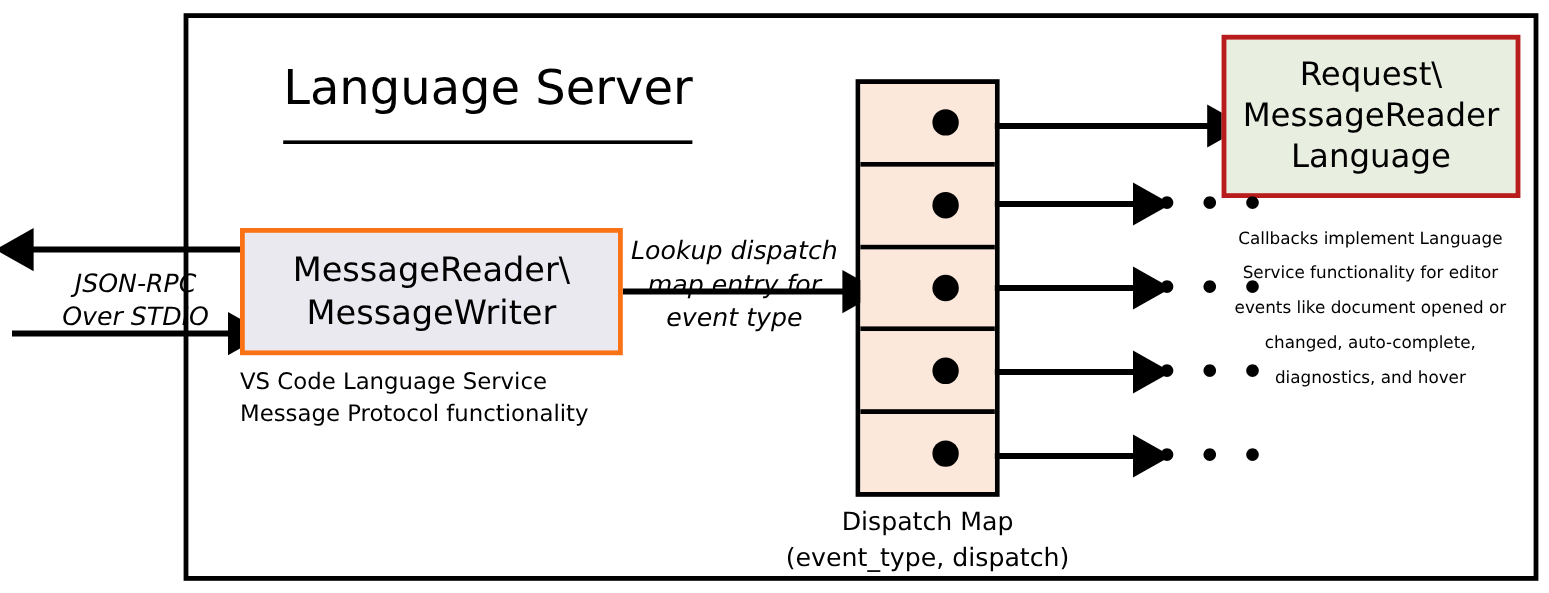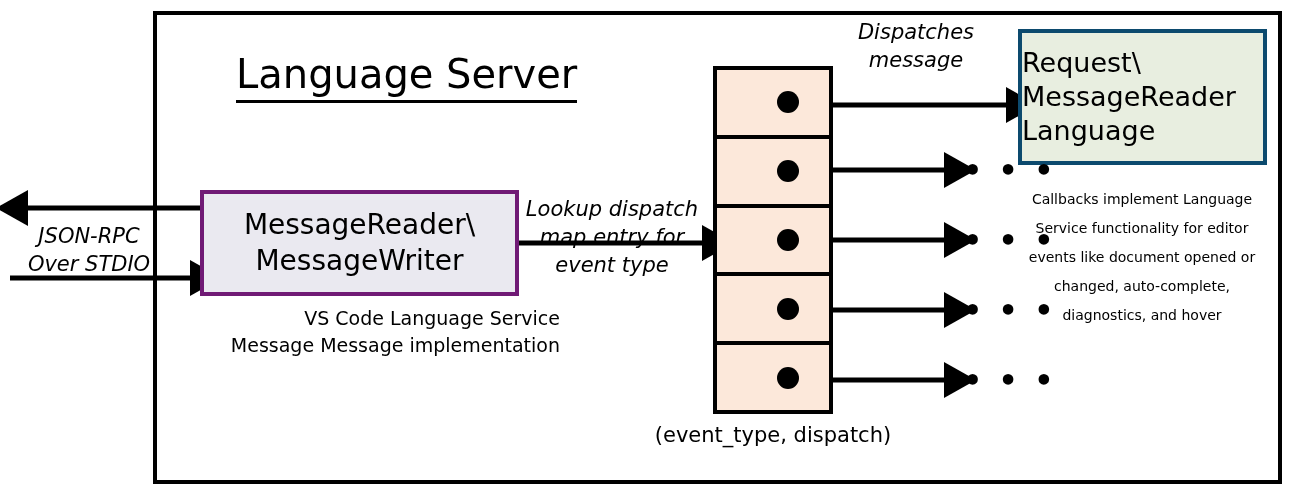--- a/index.html
+++ b/index.html
@@ -32,45 +32,45 @@
 
   
   #server-title {
     left: 236px;
     top: 50px;
     font-size: 40px;
     line-height: 48px;
     letter-spacing: 0px;
     white-space: nowrap;
     border-bottom: 3px solid #000000;
-    padding-bottom: 2px;
+    padding-bottom: 19px;
   }
 
   
   #message-box {
     left: 200px;
     top: 190px;
     width: 319px;
     height: 106px;
     background: #eae9f0;
-    border: 4px solid #701a75;
+    border: 4px solid #f97316;
     box-sizing: border-box;
     display: flex;
     flex-direction: column;
     align-items: center;
     justify-content: center;
     font-size: 28px;
     line-height: 36px;
     text-align: center;
   }
   #message-box-caption {
     left: 200px;
     top: 305px;
     width: 360px;
-    text-align: right;
+    text-align: left;
     font-size: 19px;
     line-height: 27px;
   }
 
   
   #dispatch-map {
     left: 713px;
     top: 66px;
     width: 120px;
     height: 348px;
@@ -106,25 +106,25 @@
     line-height: 30px;
   }
 
   
   #callback-box {
     left: 1018px;
     top: 29px;
     width: 249px;
     height: 136px;
     background: #e8eee0;
-    border: 4px solid #0c4a6e;
+    border: 4px solid #b91c1c;
     box-sizing: border-box;
     display: flex;
     flex-direction: column;
-    align-items: flex-start;
+    align-items: center;
     justify-content: center;
     font-size: 27px;
     line-height: 34px;
     text-align: center;
   }
   #callback-desc {
     left: 1010px;
     top: 185px;
     width: 264px;
     text-align: center;
@@ -133,21 +133,21 @@
   }
 
   
   .edge-label {
     font-style: italic;
     font-size: 21px;
     line-height: 28px;
     text-align: center;
     white-space: pre-line;
   }
-  #label-jsonrpc { left: 14px; top: 222px; width: 150px; }
+  #label-jsonrpc { left: 38px; top: 222px; width: 150px; }
   #label-lookup  { left: 516px; top: 152px; width: 192px; margin-top: 43px; }
   #label-dispatches { left: 836px; top: 18px; width: 160px; }
 
   
   #wires { left: 0; top: 0; width: 1291px; height: 494px; }
 
   
   .ellipsis {
     font-size: 30px;
     line-height: 30px;
@@ -203,57 +203,56 @@
       <line x1="782" y1="380" x2="950" y2="380" stroke="#000000" stroke-width="5" marker-end="url(#arrowR)"></line>
     </g>
   </svg>
 
   <div class="abs" id="message-box">
     <span>MessageReader\</span>
     <span>MessageWriter</span>
   </div>
   <div class="abs" id="message-box-caption">
     <div>VS Code Language Service</div>
-    <div>Message Message implementation</div>
+    <div>Message Protocol functionality</div>
   </div>
 
   <div class="abs" id="dispatch-map">
     <div class="map-cell">
       <span class="map-dot"></span>
     </div>
     <div class="map-cell">
       <span class="map-dot"></span>
     </div>
     <div class="map-cell">
       <span class="map-dot"></span>
     </div>
     <div class="map-cell">
       <span class="map-dot"></span>
     </div>
     <div class="map-cell">
       <span class="map-dot"></span>
     </div>
   </div>
   <div class="abs" id="dispatch-map-caption">
+    <div>Dispatch Map</div>
     <div>(event_type, dispatch)</div>
   </div>
 
   <div class="abs" id="callback-box">
     <span>Request\</span>
     <span>MessageReader</span>
     <span>Language</span>
   </div>
   <div class="abs" id="callback-desc">Callbacks implement Language Service functionality for editor events like document opened or changed, auto-complete, diagnostics, and hover</div>
 
   <div class="abs edge-label" id="label-jsonrpc">JSON-RPC
 Over STDIO</div>
   <div class="abs edge-label" id="label-lookup">Lookup dispatch
 map entry for
 event type</div>
-  <div class="abs edge-label" id="label-dispatches">Dispatches
-message</div>
 
   <div class="abs ellipsis" style="left:963px; top:156px;">• • •</div>
   <div class="abs ellipsis" style="left:963px; top:226px;">• • •</div>
   <div class="abs ellipsis" style="left:963px; top:296px;">• • •</div>
   <div class="abs ellipsis" style="left:963px; top:366px;">• • •</div>
 
 </div>
 
 </body></html>

